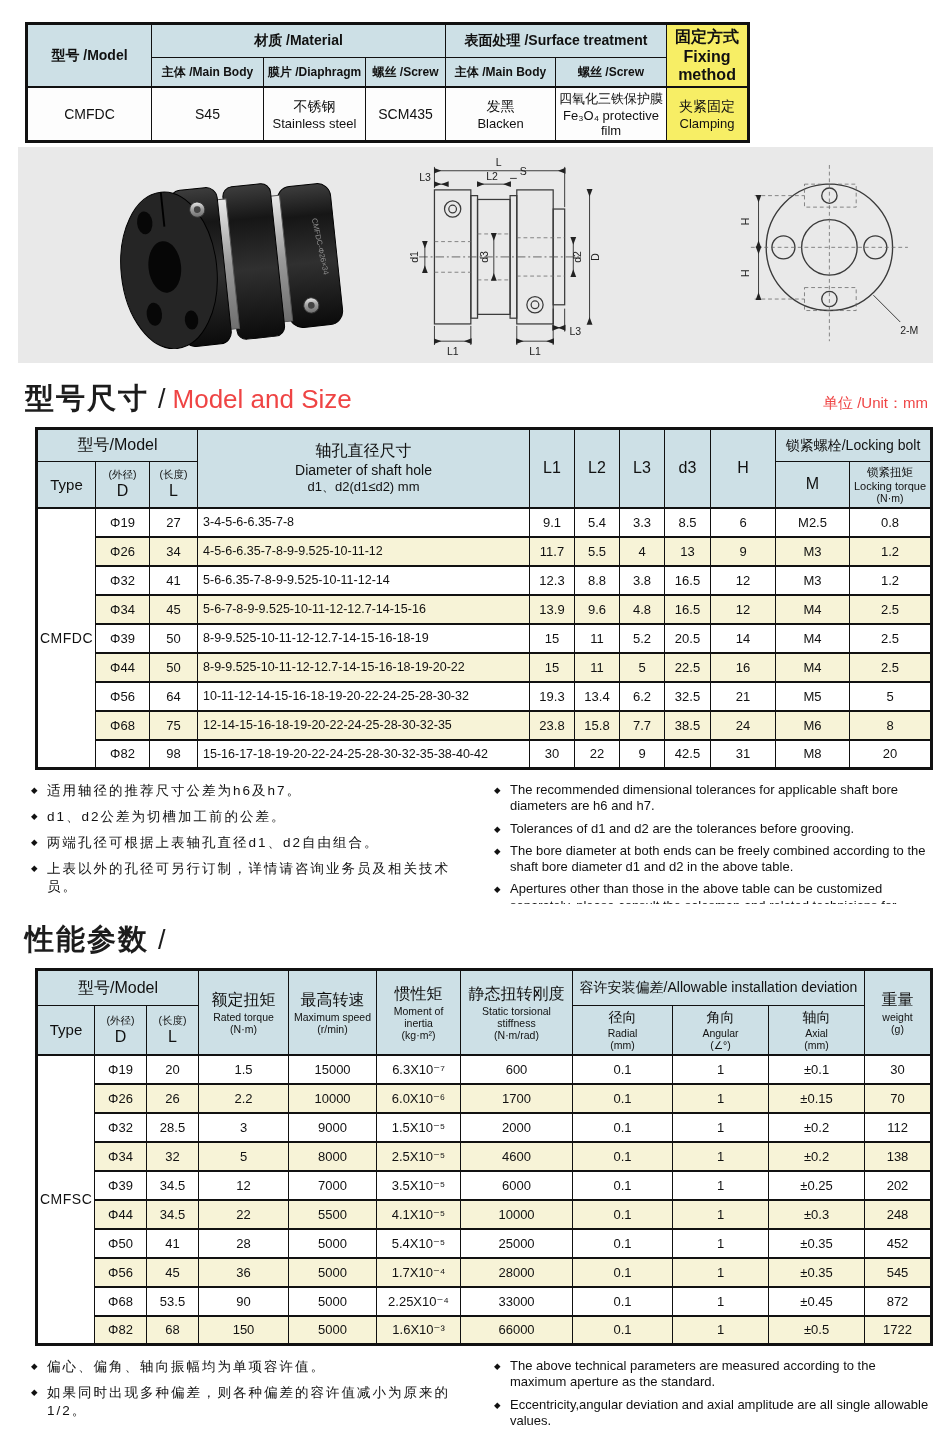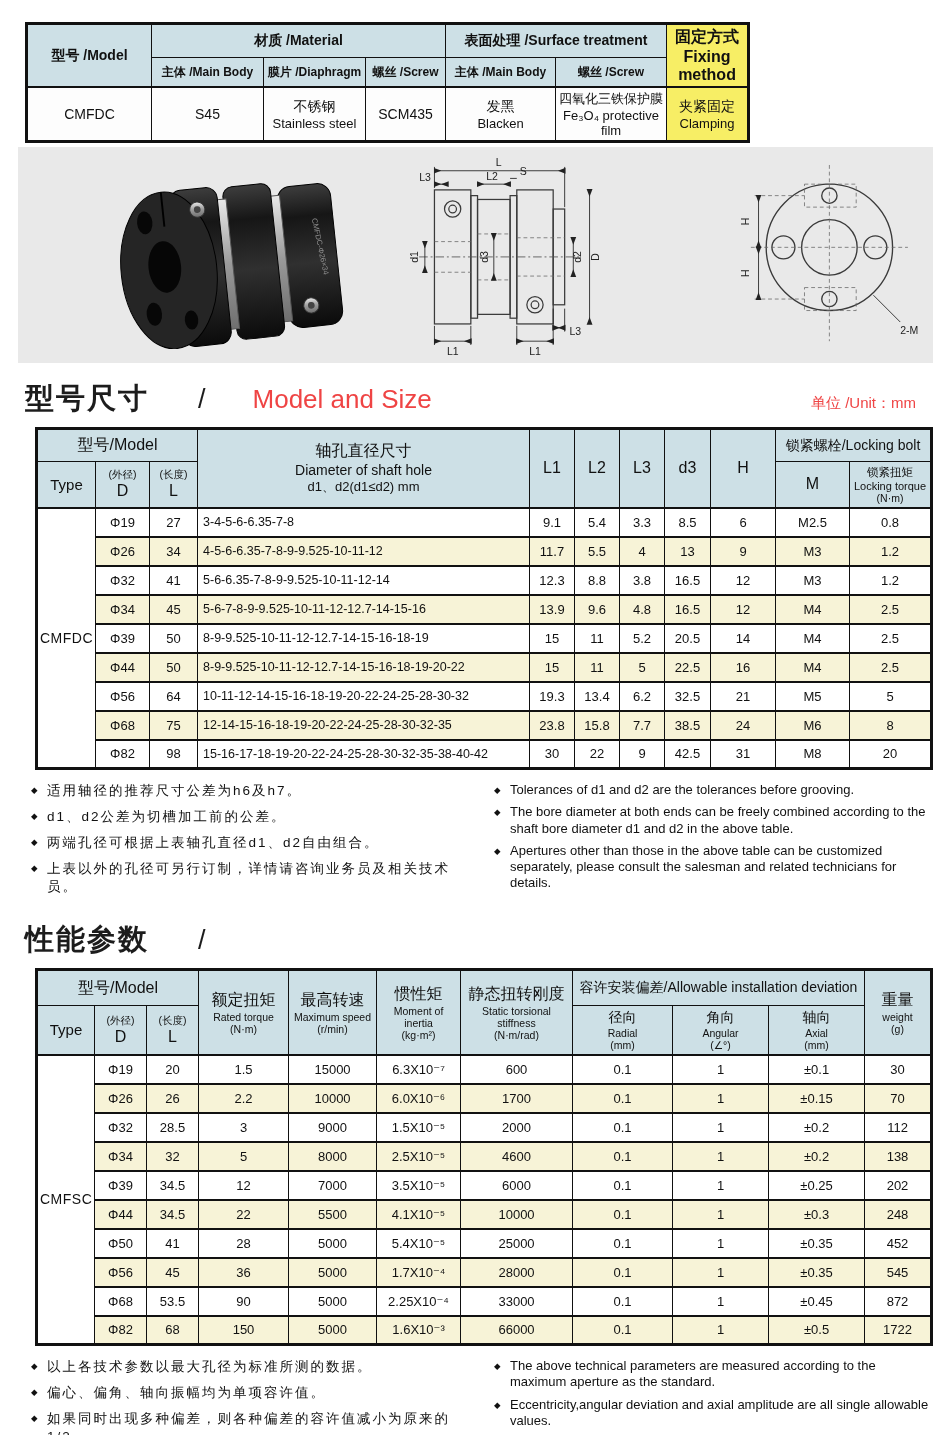--- a/index.html
+++ b/index.html
@@ -27,21 +27,21 @@
 
   
   .photo-strip {
     width: 915px; height: 216px; margin: 4px 0 0 18px; background: #e9e9e9;
     display: flex; align-items: center; gap: 10px; padding-left: 62px;
   }
   .photo-strip svg { display: block; }
   .dim-text { font-size: 11px; fill: #222; font-family: "Liberation Sans", sans-serif; }
 
   
-  .section-head { display: flex; align-items: baseline; margin: 16px 34px 8px 25px; gap: 40px; }
+  .section-head { display: flex; align-items: baseline; margin: 16px 22px 8px 25px; }
   .head-cn { font-size: 29px; font-weight: bold; color: #1c1c1c; letter-spacing: 2px; }
   .head-sep { font-size: 27px; margin: 0 7px 0 9px; color: #1c1c1c; }
   .head-en { font-size: 26px; color: #ef4444; text-align: center; }
   .unit-label { margin-left: auto; font-size: 15px; color: #ef4444; }
 
   
   .data-table { width: 895px; margin-left: 35px; border: 3px solid #111; }
   .data-table th, .data-table td {
     border: 1px solid #111; text-align: center; vertical-align: middle; padding: 1px 2px;
   }
@@ -424,20 +424,21 @@
 
 <div class="notes clip">
   <ul class="cn">
     <li>适用轴径的推荐尺寸公差为h6及h7。</li>
     <li>d1、d2公差为切槽加工前的公差。</li>
     <li>两端孔径可根据上表轴孔直径d1、d2自由组合。</li>
     <li>上表以外的孔径可另行订制，详情请咨询业务员及相关技术员。</li>
 
   </ul>
   <ul class="en">
+    <li>The recommended dimensional tolerances for applicable shaft bore diameters are h6 and h7.</li>
     <li>Tolerances of d1 and d2 are the tolerances before grooving.</li>
     <li>The bore diameter at both ends can be freely combined according to the shaft bore diameter d1 and d2 in the above table.</li>
     <li>Apertures other than those in the above table can be customized separately, please consult the salesman and related technicians for details.</li>
 
   </ul>
 </div>
 
 <div class="section-head">
   <span class="head-cn">性能参数</span>
   <span class="head-sep">/</span>
@@ -634,21 +635,20 @@
         <td>0.1</td>
         <td>1</td>
         <td>±0.5</td>
         <td>1722</td>
       </tr>
     </tbody>
 </table>
 
 <div class="notes">
   <ul class="cn">
-    <li>以上各技术参数以最大孔径为标准所测的数据。</li>
     <li>偏心、偏角、轴向振幅均为单项容许值。</li>
     <li>如果同时出现多种偏差，则各种偏差的容许值减小为原来的1/2。</li>
   </ul>
   <ul class="en">
     <li>The above technical parameters are measured according to the maximum aperture as the standard.</li>
     <li>Eccentricity,angular deviation and axial amplitude are all single allowable values.</li>
     <li>If multiple deviations occur at the same time, the allowable value of various deviations will be reduced to 1/2 of the original value.</li>
   </ul>
 </div>
 

